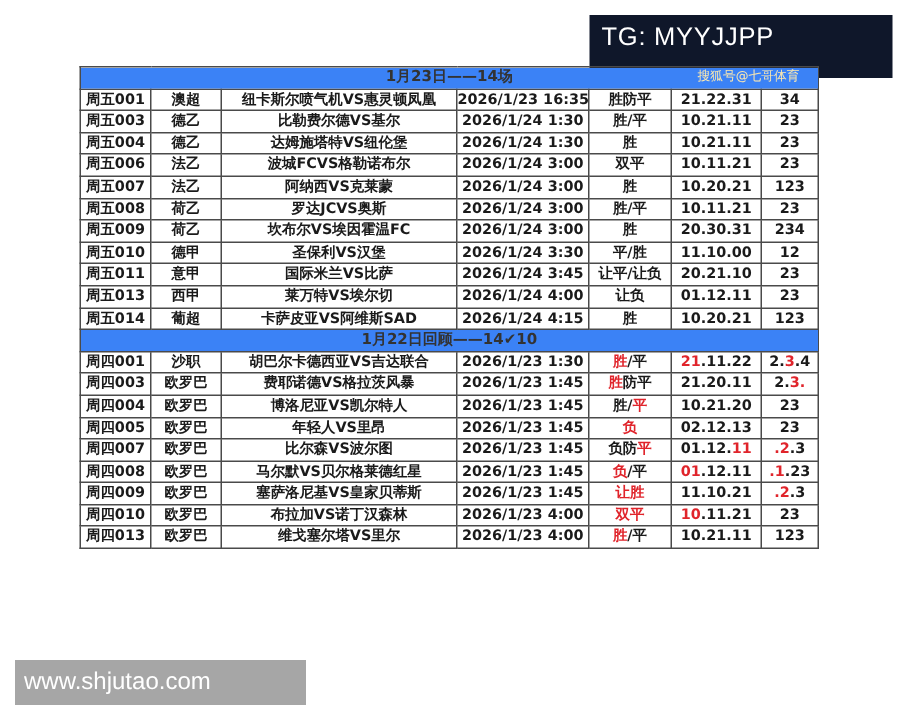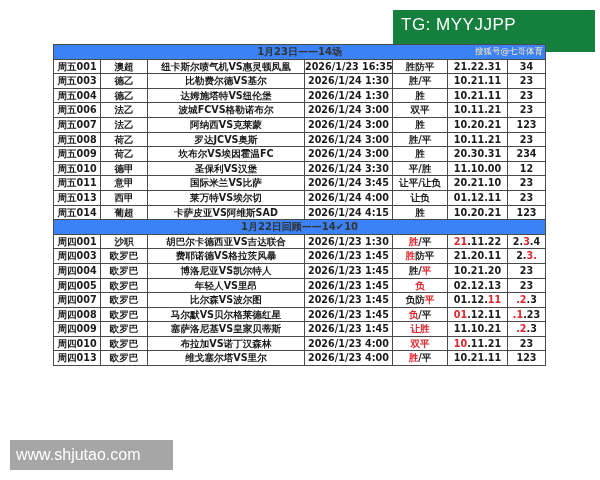--- a/index.html
+++ b/index.html
@@ -1,29 +1,29 @@
 <!DOCTYPE html>
 <html><head>
 <meta charset="utf-8">
 <style>
   html, body { margin:0; padding:0; }
   body { width:600px; height:480px; background:#ffffff; position:relative; overflow:hidden;
          font-family:"DejaVu Sans", sans-serif; }
-  .tg { position:absolute; left:393px; top:10px; width:202px; height:42px; background:#15803d;
+  .tg { position:absolute; left:393px; top:10px; width:202px; height:42px; background:#0f172a;
         color:#ffffff; font-family:"Liberation Sans", sans-serif; font-size:17px; line-height:30px;
         padding-left:8px; box-sizing:border-box; letter-spacing:0.5px; }
-  .wm { position:absolute; left:10px; top:440px; width:163px; height:30px; background:#a6a6a6;
+  .wm { position:absolute; left:10px; top:440px; width:194px; height:30px; background:#a6a6a6;
         color:#ffffff; font-family:"Liberation Sans", sans-serif; font-size:16px; line-height:30px;
         padding-left:6px; box-sizing:border-box; }
   table.sched { position:absolute; left:53px; top:44px; width:492px; border-collapse:collapse;
                 table-layout:fixed; }
   table.sched td { border:1px solid #4a4a4a; height:13.6px; padding:0; font-size:9.6px; font-weight:bold;
                    text-align:center; color:#1a1a1a; white-space:nowrap; overflow:hidden; line-height:13.6px; }
   tr.hdr td { background:#3b82f6; color:#333333; font-size:10px; position:relative; }
-  .hdr-src { position:absolute; right:2px; top:0; color:#fbe8b0; font-size:8.5px; font-weight:normal; }
+  .hdr-src { position:absolute; right:12px; top:0; color:#fbe8b0; font-size:8.5px; font-weight:normal; }
   .r { color:#e0242b; }
 </style>
 </head>
 <body>
 
 <div class="tg">TG: MYYJJPP</div>
 
 <table class="sched">
   <colgroup>
     <col style="width:47px">

